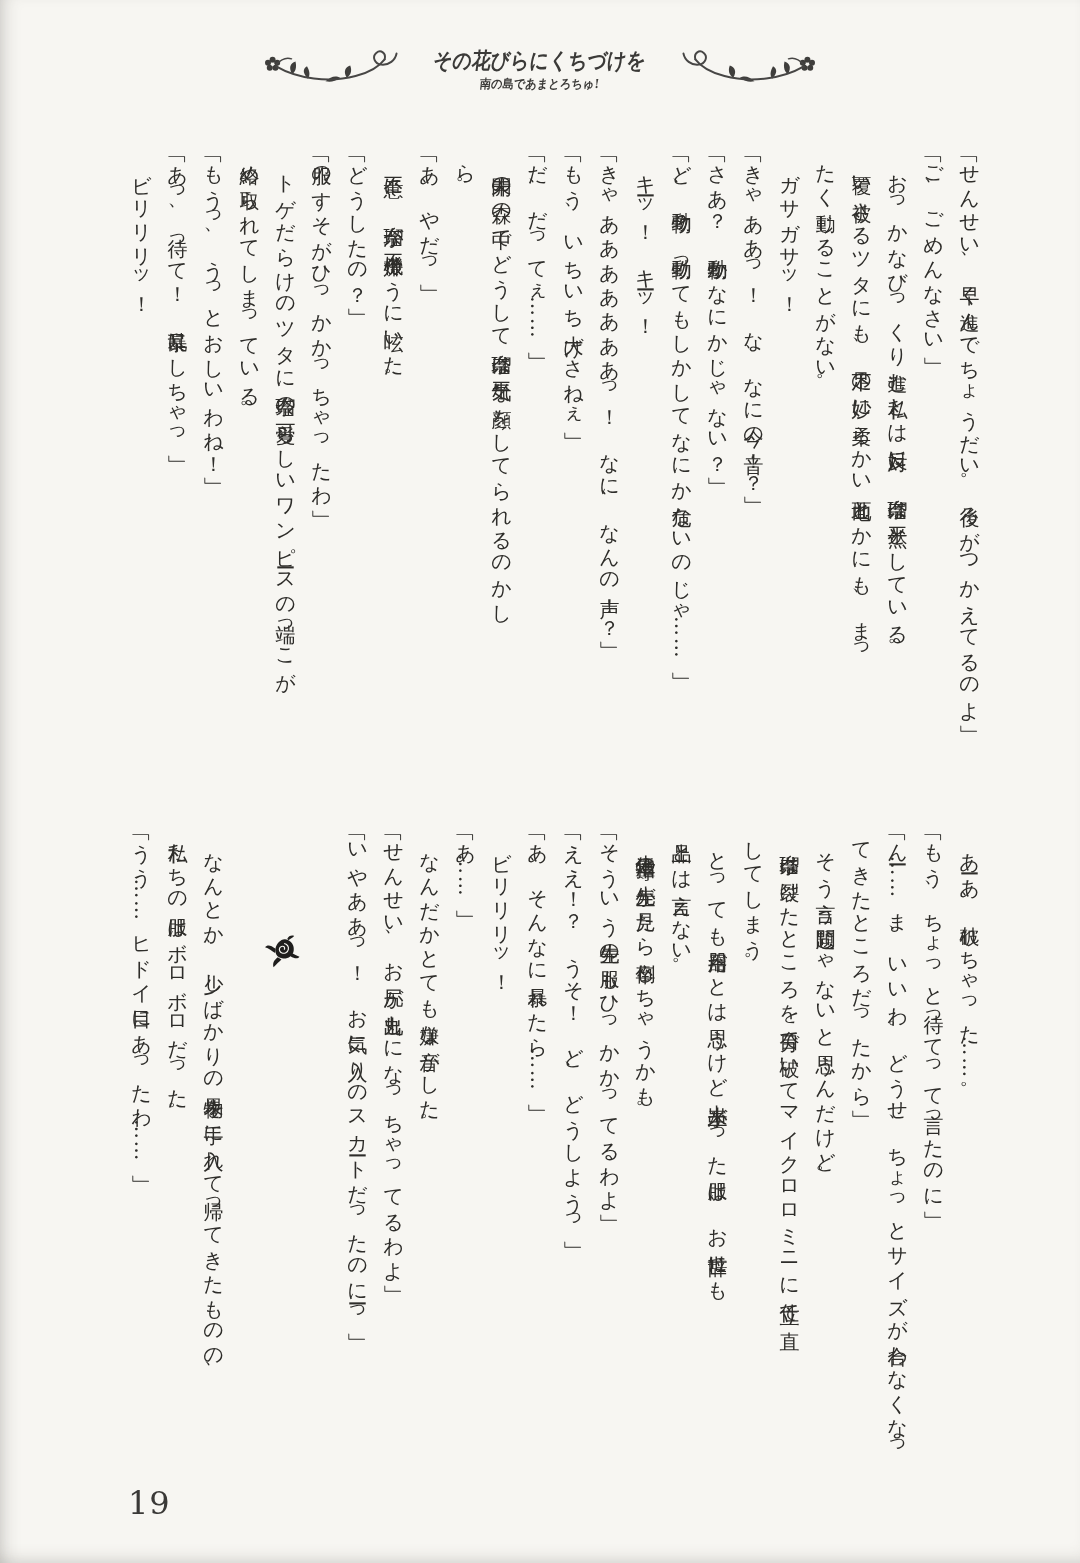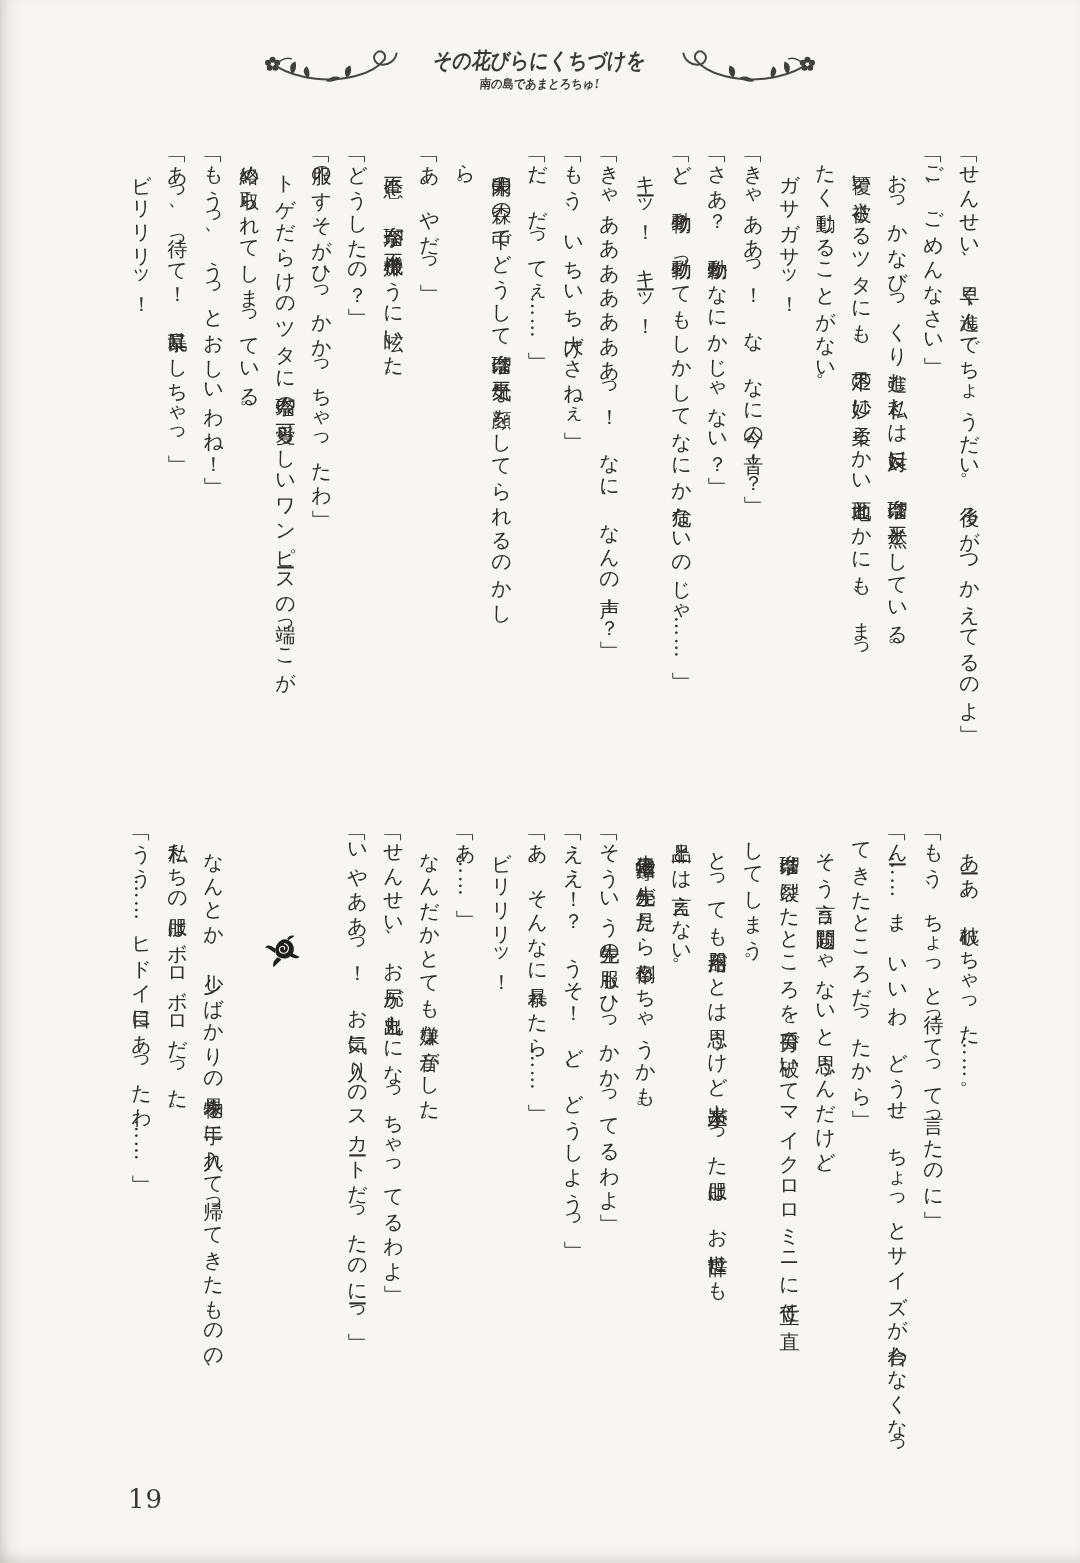--- a/index.html
+++ b/index.html
@@ -37,21 +37,21 @@
     color:#2e2d2a;
   }
   #block-top{top:150px;height:658px;}
   #block-bottom{top:828px;height:652px;}
   .line{margin:0;padding:0;white-space:nowrap;}
   .line.narration,.line.sfx{text-indent:11px;}
   
   .rose{position:absolute;left:264px;top:934px;width:36px;height:36px;}
   .page-number{
     position:absolute;left:128px;top:1484px;
-    font-size:26px;color:#3a3937;letter-spacing:1px;
+    font-size:32px;color:#3a3937;letter-spacing:1px;
   }
 </style>
 </head>
 <body>
 
 <div class="page">
 
   <div class="header">
     <svg class="flourish" viewBox="0 0 170 54" aria-hidden="true">
       <g fill="#3f3e3c" stroke="none">

